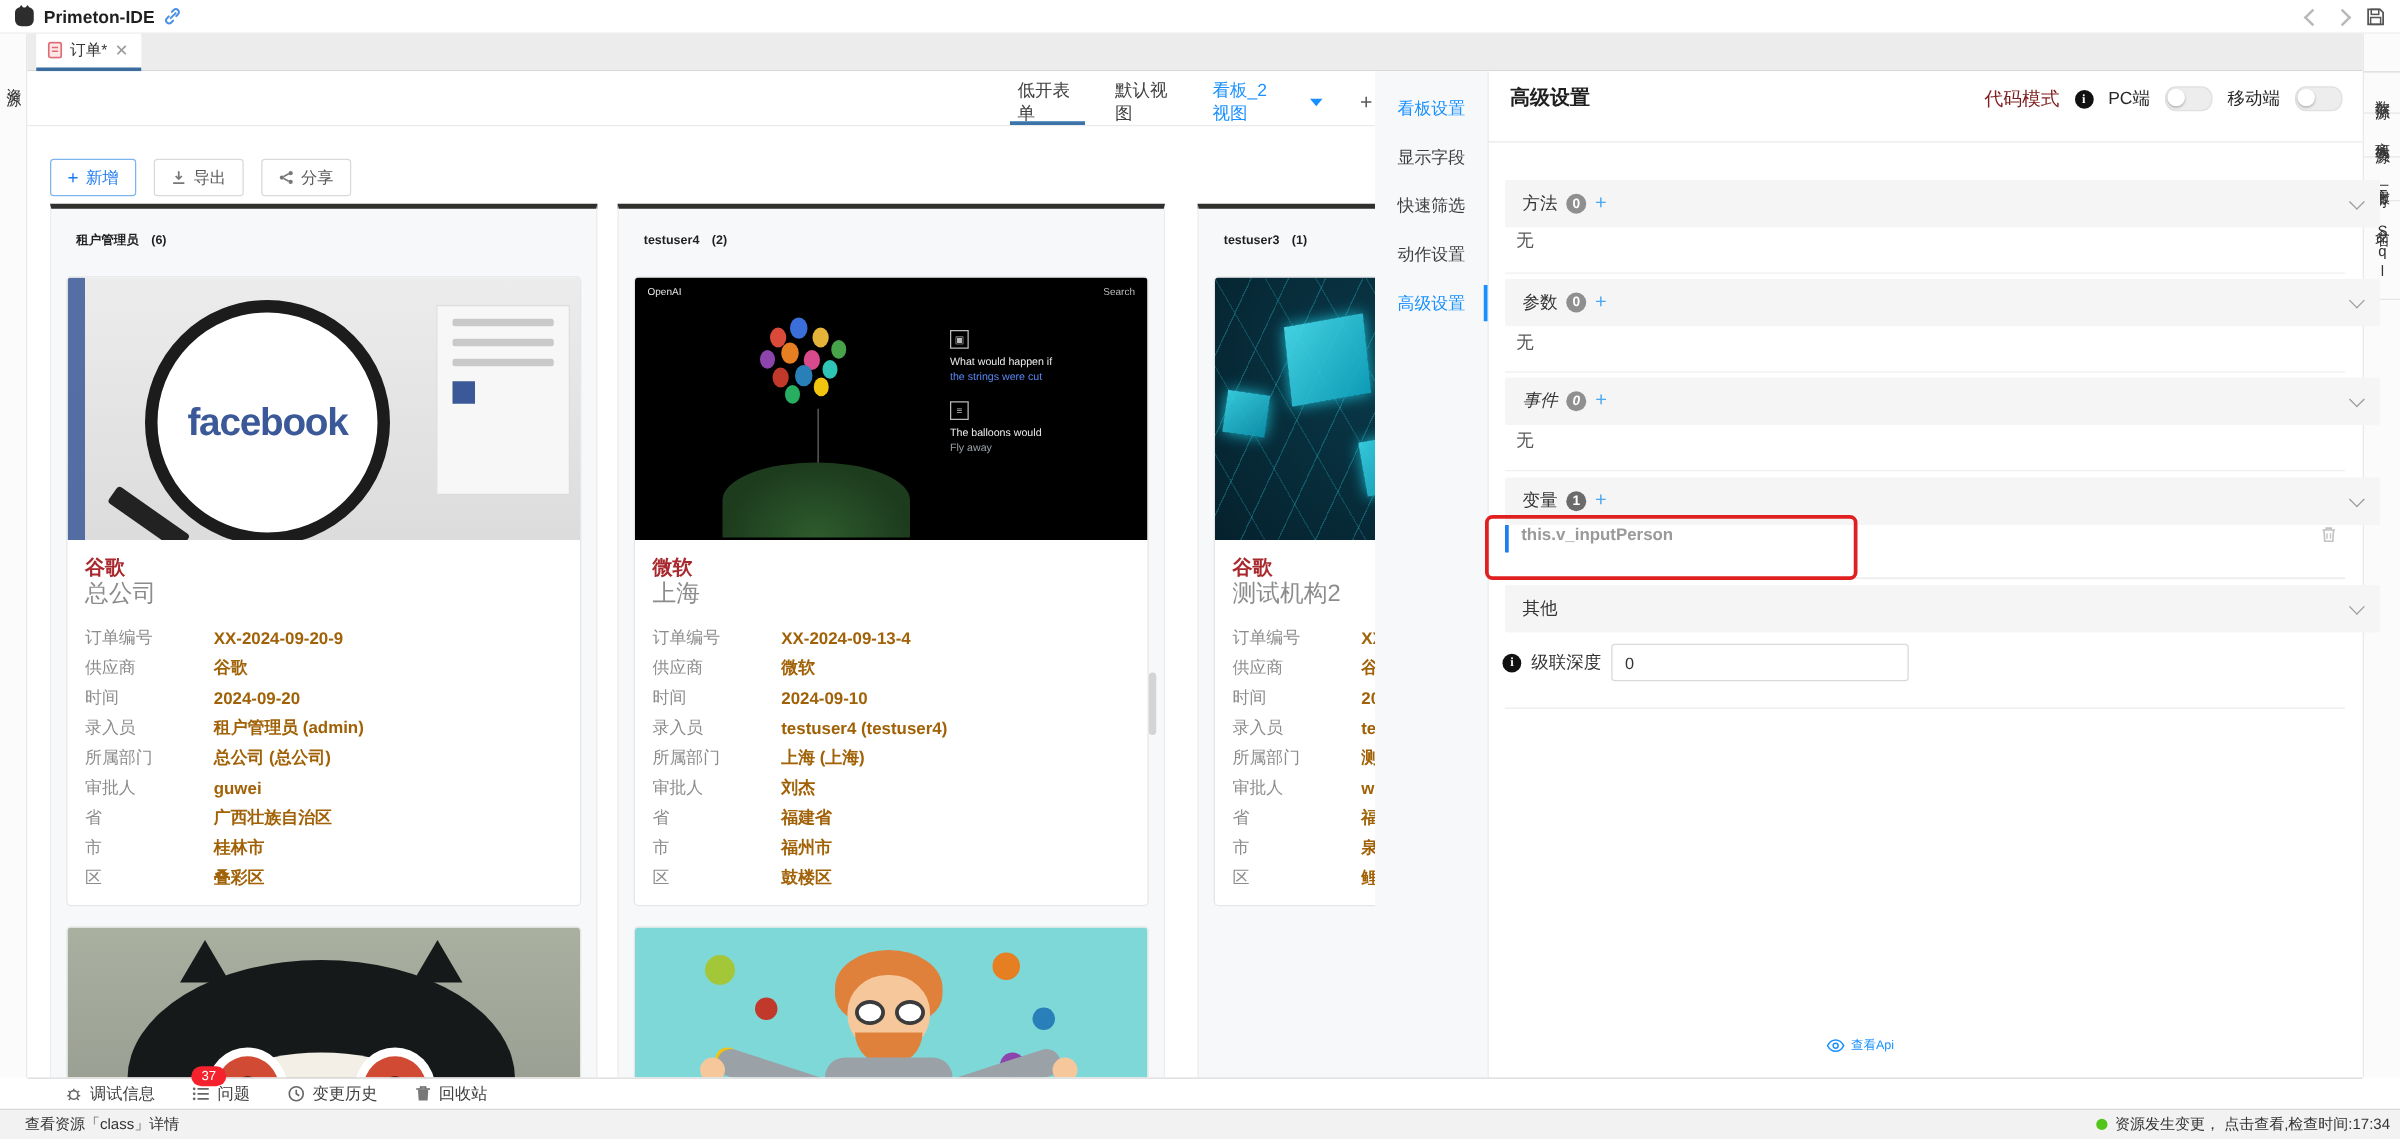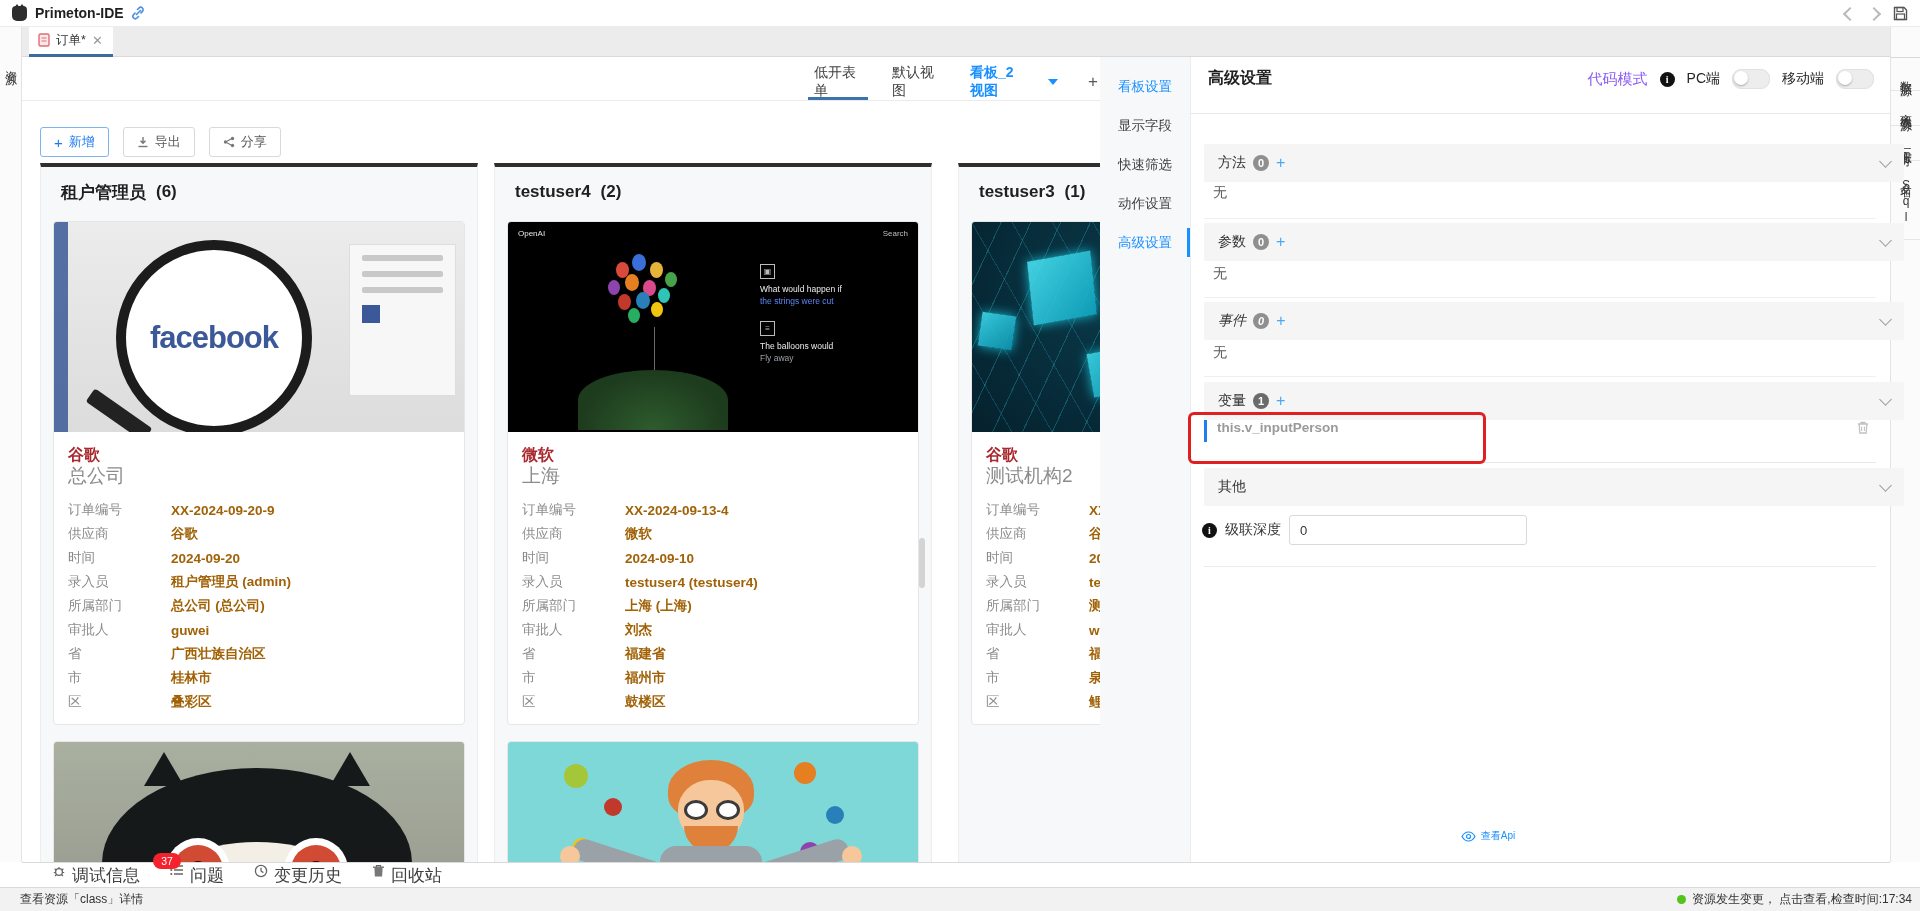--- a/index.html
+++ b/index.html
@@ -33,32 +33,32 @@
   .rightrail{left:1890px;top:27px;width:30px;height:835px;background:#fbfbfb;border-left:1px solid #e3e3e3;}
   .rr-spacer{height:30px;border-bottom:1px solid #d9d9d9;}
   .rr-item{padding:13px 0;border-bottom:1px solid #e6e6e6;display:flex;justify-content:center;}
   .rr-item .vtext{font-size:12px;color:#333;letter-spacing:2px;}
 
   
   .mainClip{left:22px;top:57px;width:1078px;height:805px;background:#fff;overflow:hidden;}
   .viewtabs{position:absolute;left:790px;top:7px;height:36px;display:flex;align-items:center;gap:26px;font-size:14px;color:#404040;}
   .vt{position:relative;padding:0 2px;height:36px;display:flex;align-items:center;}
   .vt.active::after{content:"";position:absolute;left:-4px;right:-4px;bottom:0;height:3px;background:#3a74a8;}
-  .vt.blue{color:#1890ff;font-weight:bold;gap:21px;}
+  .vt.blue{color:#1890ff;font-weight:normal;gap:21px;}
   .caret{width:0;height:0;border-left:5px solid transparent;border-right:5px solid transparent;border-top:6px solid #1890ff;}
   .vt.addv{color:#595959;font-size:17px;}
   .vtline{position:absolute;left:0;top:43px;width:1078px;height:1px;background:#ebebeb;}
   .actionrow{position:absolute;left:18px;top:70px;display:flex;gap:14px;}
   .btn{height:28px;border:1px solid #d9d9d9;border-radius:3px;background:#fff;display:flex;align-items:center;gap:6px;padding:0 13px;font-size:13px;color:#595959;}
   .btn.primary{border-color:#7db4ef;color:#1a7af0;}
   .btn .plus-g{font-size:15px;line-height:1;}
 
   
   .col{position:absolute;top:106px;width:436px;height:699px;background:#f7f8fa;border:1px solid #ededed;border-top:4px solid #2f302e;overflow:hidden;}
-  .colhead{height:50px;display:flex;align-items:center;gap:10px;padding:0 20px;font-size:17px;font-weight:bold;color:#1f1f1f;}
+  .colhead{height:50px;display:flex;align-items:center;gap:10px;padding:0 20px;font-size:10px;font-weight:bold;color:#1f1f1f;}
   .card{margin:4px 12px 16px;background:#fff;border:1px solid #e6e6e6;border-radius:4px;overflow:hidden;}
   .cimg{height:210px;position:relative;overflow:hidden;}
   .cbody{padding:12px 14px 10px;}
   .ctitle{font-size:16px;font-weight:bold;color:#a8282d;line-height:22px;}
   .csub{font-size:19px;color:#8c8c8c;line-height:20px;margin-bottom:12px;}
   .frow{display:flex;height:24px;align-items:center;font-size:13.5px;}
   .flab{width:103px;color:#8c8c8c;flex:none;}
   .fval{color:#a16207;font-weight:600;white-space:nowrap;}
   .colScrollThumb{position:absolute;left:897px;top:481px;width:6px;height:50px;border-radius:3px;background:#d4d4d4;}
 
@@ -113,21 +113,21 @@
 
   
   .panel{left:1100px;top:57px;width:790px;height:805px;background:#fff;}
   .snav{position:absolute;left:0;top:0;width:90px;height:805px;background:#f7f8fa;border-right:1px solid #ececec;padding-top:10px;}
   .snav-item{height:39px;display:flex;align-items:center;justify-content:center;font-size:13.5px;color:#3f3f3f;position:relative;}
   .snav-item.blue{color:#1890ff;}
   .snav-item.active{color:#1890ff;}
   .snav-item.active::after{content:"";position:absolute;right:0;top:5px;bottom:5px;width:3px;background:#1890ff;}
   .ptitle{position:absolute;left:108px;top:11px;font-size:16px;font-weight:600;color:#1f1f1f;}
   .pcontrols{position:absolute;right:16px;top:12px;display:flex;align-items:center;gap:12px;font-size:14px;color:#262626;}
-  .codemode{color:#8b5cf6;font-size:15px;}
+  .codemode{color:#7f1d1d;font-size:15px;}
   .infoc{width:15px;height:15px;border-radius:50%;background:#111;color:#fff;font-size:10px;font-weight:bold;display:flex;align-items:center;justify-content:center;font-family:"Liberation Serif",serif;}
   .toggle{width:36px;height:18px;border-radius:9px;background:#ededed;border:1px solid #e0e0e0;position:relative;}
   .toggle::after{content:"";position:absolute;left:1px;top:1px;width:14px;height:14px;border-radius:50%;background:#fff;box-shadow:0 1px 2px rgba(0,0,0,.3);}
   .pdiv{position:absolute;left:90px;right:0;height:1px;background:#e9e9e9;}
   .secbar{position:absolute;left:104px;width:672px;height:38px;background:#f5f5f6;display:flex;align-items:center;gap:7px;padding:0 14px;border-radius:2px;font-size:14px;color:#333;}
   .cnt{width:16px;height:16px;border-radius:50%;background:#8f8f8f;color:#fff;font-size:11px;font-weight:bold;display:flex;align-items:center;justify-content:center;}
   .plusb{color:#49a7f3;font-size:16px;}
   .chev{width:8px;height:8px;border-right:1.5px solid #999;border-bottom:1.5px solid #999;transform:rotate(45deg);margin-left:auto;margin-top:-4px;}
   .nodata{position:absolute;left:113px;font-size:14px;color:#595959;height:24px;line-height:24px;}
   .thinline{position:absolute;left:104px;width:672px;height:1px;background:#f0f0f0;}
@@ -137,21 +137,21 @@
   .vartrash{margin-left:auto;margin-right:6px;}
   .varunderline{position:absolute;left:104px;top:405px;width:672px;height:1px;background:#e8e8e8;}
   .redbox{position:absolute;left:88px;top:355px;width:292px;height:46px;border:3px solid #e02020;border-radius:6px;pointer-events:none;z-index:5;}
   .cascrow{position:absolute;left:102px;top:458px;display:flex;align-items:center;gap:8px;}
   .casclabel{font-size:14px;color:#333;}
   .cascinput{width:238px;height:30px;border:1px solid #d9d9d9;border-radius:3px;font-size:13px;color:#333;padding:0 10px;box-sizing:border-box;font-family:inherit;}
   .viewapi{position:absolute;left:0;right:14px;top:772px;display:flex;justify-content:center;align-items:center;gap:5px;color:#1890ff;font-size:10px;}
 
   
   .bottombar{left:22px;top:862px;width:1868px;height:25px;background:#fff;border-top:1px solid #d9d9d9;display:flex;align-items:center;gap:30px;padding-left:30px;}
-  .bb-item{display:flex;gap:6px;font-size:17px;color:#404040;position:relative;}
+  .bb-item{display:flex;align-items:center;gap:6px;font-size:13px;color:#404040;position:relative;}
   .badge{position:absolute;left:131px;top:-10px;min-width:20px;height:16px;border-radius:8px;background:#f5222d;color:#fff;font-size:10.5px;display:flex;align-items:center;justify-content:center;padding:0 4px;z-index:6;}
   .statusbar{left:0;top:887px;width:1920px;height:24px;background:#f2f2f2;border-top:1px solid #d9d9d9;display:flex;align-items:center;font-size:12px;color:#333;padding:0 8px 0 20px;}
   .st-right{margin-left:auto;display:flex;align-items:center;gap:6px;}
   .greendot{width:9px;height:9px;border-radius:50%;background:#52c41a;}
   svg{display:block;}
 </style>
 </head>
 <body>
 
 <div id="app">

